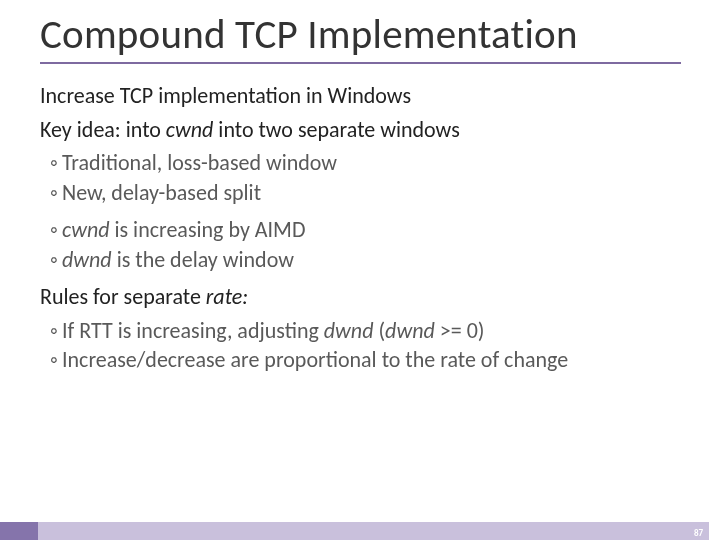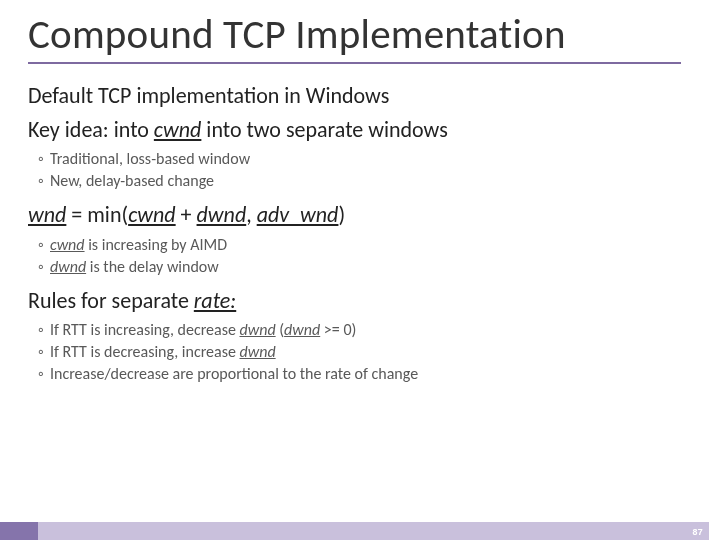--- a/index.html
+++ b/index.html
@@ -11,21 +11,21 @@
     font-family: "Segoe UI", "Calibri", "Helvetica Neue", Arial, sans-serif;
     color: #222;
     overflow: hidden;
     position: relative;
   }
   .slide {
     width: 709px;
     height: 540px;
     position: relative;
     box-sizing: border-box;
-    padding: 12px 28px 0 28px;
+    padding: 12px 28px 0 40px;
   }
   .title {
     font-size: 41px;
     font-weight: 400;
     color: #333333;
     letter-spacing: 0.2px;
     margin: 0 0 4px 0;
     line-height: 1.08;
   }
   .title-rule {
@@ -35,35 +35,34 @@
     width: 100%;
   }
   .body {
     font-size: 22px;
     line-height: 1.25;
   }
   .p1 {
     margin: 0 0 6px 0;
   }
   .sub {
-    font-size: 16px;
+    font-size: 22px;
     color: #595959;
     margin: 2px 0 2px 10px;
     line-height: 1.25;
   }
   .sub-group {
     margin-bottom: 10px;
   }
   .bul {
     display: inline-block;
     width: 12px;
   }
   em.i {
     font-style: italic;
-    text-decoration: underline;
   }
   .footer-bar {
     position: absolute;
     left: 0;
     right: 0;
     bottom: 0;
     height: 18px;
     background: #c9c0dc;
   }
   .footer-accent {
@@ -74,71 +73,64 @@
     height: 18px;
     background: #8574ab;
   }
   .page-num {
     position: absolute;
     right: 6px;
     bottom: 2px;
     font-size: 9px;
     color: #ffffff;
     font-weight: 600;
-    font-family: Liberation Mono, monospace;
   }
 </style>
 </head>
 <body>
 
 <div class="slide">
 
   <h1 class="title">Compound TCP Implementation</h1>
   <hr class="title-rule">
 
   <div class="body">
 
-    <p class="p1">Default TCP implementation in Windows</p>
+    <p class="p1">Increase TCP implementation in Windows</p>
 
     <p class="p1">
       <span>Key idea: into </span><em class="i">cwnd</em><span> into two separate windows</span>
     </p>
 
     <div class="sub-group">
       <p class="sub">
         <span class="bul">◦ </span><span>Traditional, loss-based window</span>
       </p>
       <p class="sub">
-        <span class="bul">◦ </span><span>New, delay-based change</span>
+        <span class="bul">◦ </span><span>New, delay-based split</span>
       </p>
     </div>
 
-    <p class="p1">
-      <em class="i">wnd</em><span> = min(</span><em class="i">cwnd</em><span> + </span><em class="i">dwnd</em><span>, </span><em class="i">adv_wnd</em><span>)</span>
-    </p>
 
     <div class="sub-group">
       <p class="sub">
         <span class="bul">◦ </span><em class="i">cwnd</em><span> is increasing by AIMD</span>
       </p>
       <p class="sub">
         <span class="bul">◦ </span><em class="i">dwnd</em><span> is the delay window</span>
       </p>
     </div>
 
     <p class="p1">
       <span>Rules for separate </span><em class="i">rate:</em>
     </p>
 
     <div class="sub-group">
       <p class="sub">
-        <span class="bul">◦ </span><span>If RTT is increasing, decrease </span><em class="i">dwnd</em><span> (</span><em class="i">dwnd</em><span> &gt;= 0)</span>
-      </p>
-      <p class="sub">
-        <span class="bul">◦ </span><span>If RTT is decreasing, increase </span><em class="i">dwnd</em>
+        <span class="bul">◦ </span><span>If RTT is increasing, adjusting </span><em class="i">dwnd</em><span> (</span><em class="i">dwnd</em><span> &gt;= 0)</span>
       </p>
       <p class="sub">
         <span class="bul">◦ </span><span>Increase/decrease are proportional to the rate of change</span>
       </p>
     </div>
 
   </div>
 
   <div class="footer-bar"></div>
   <div class="footer-accent"></div>

